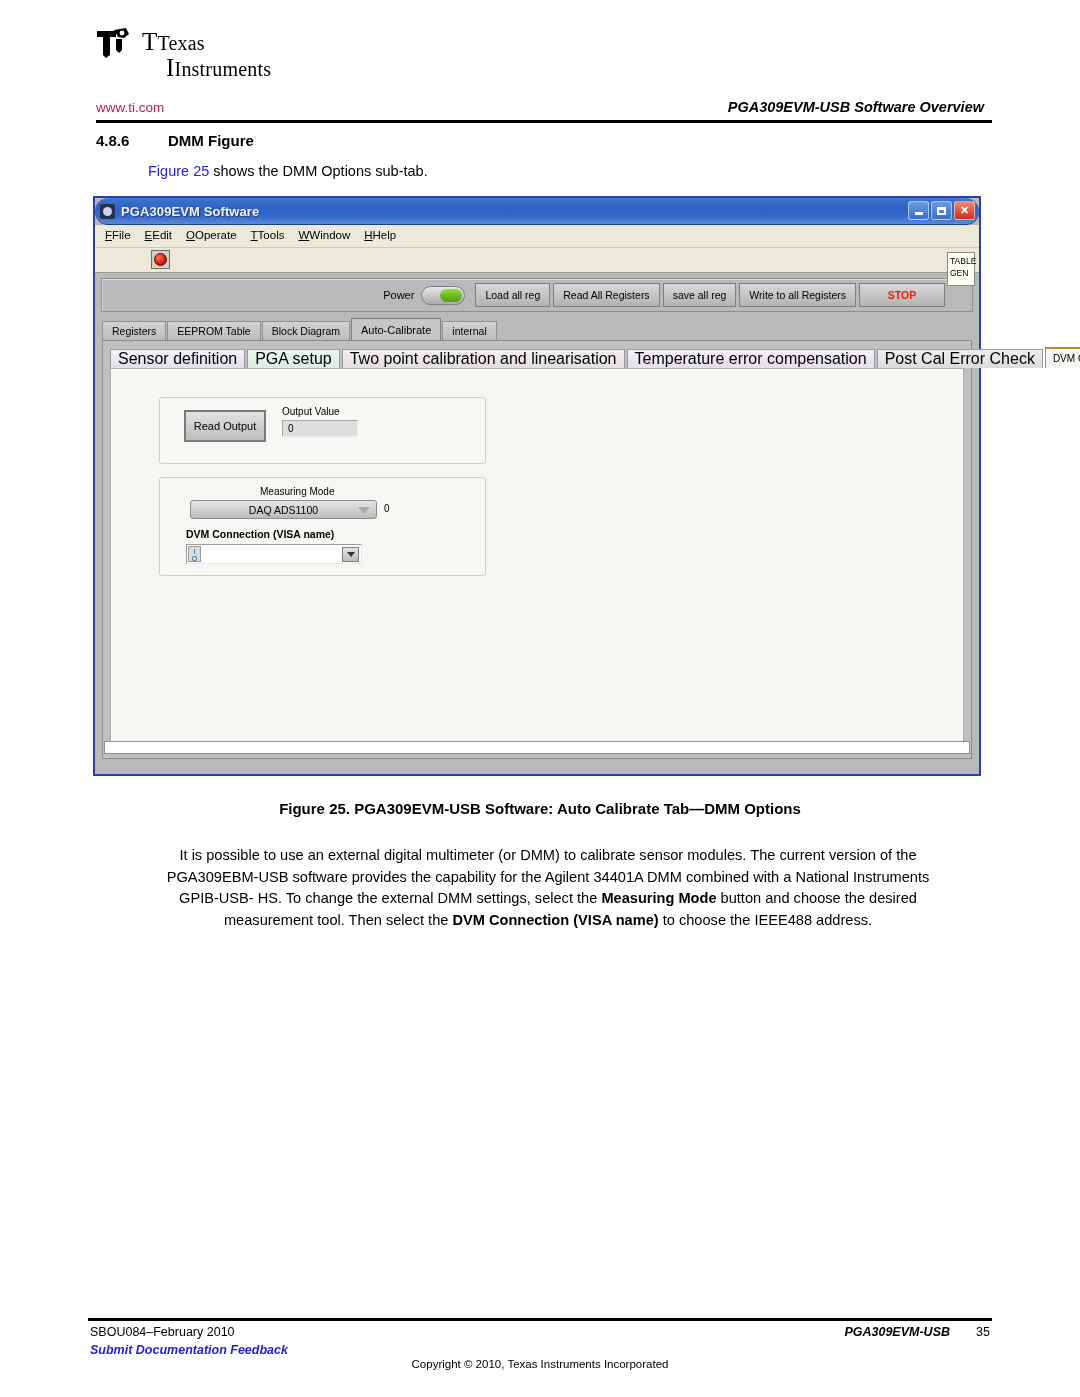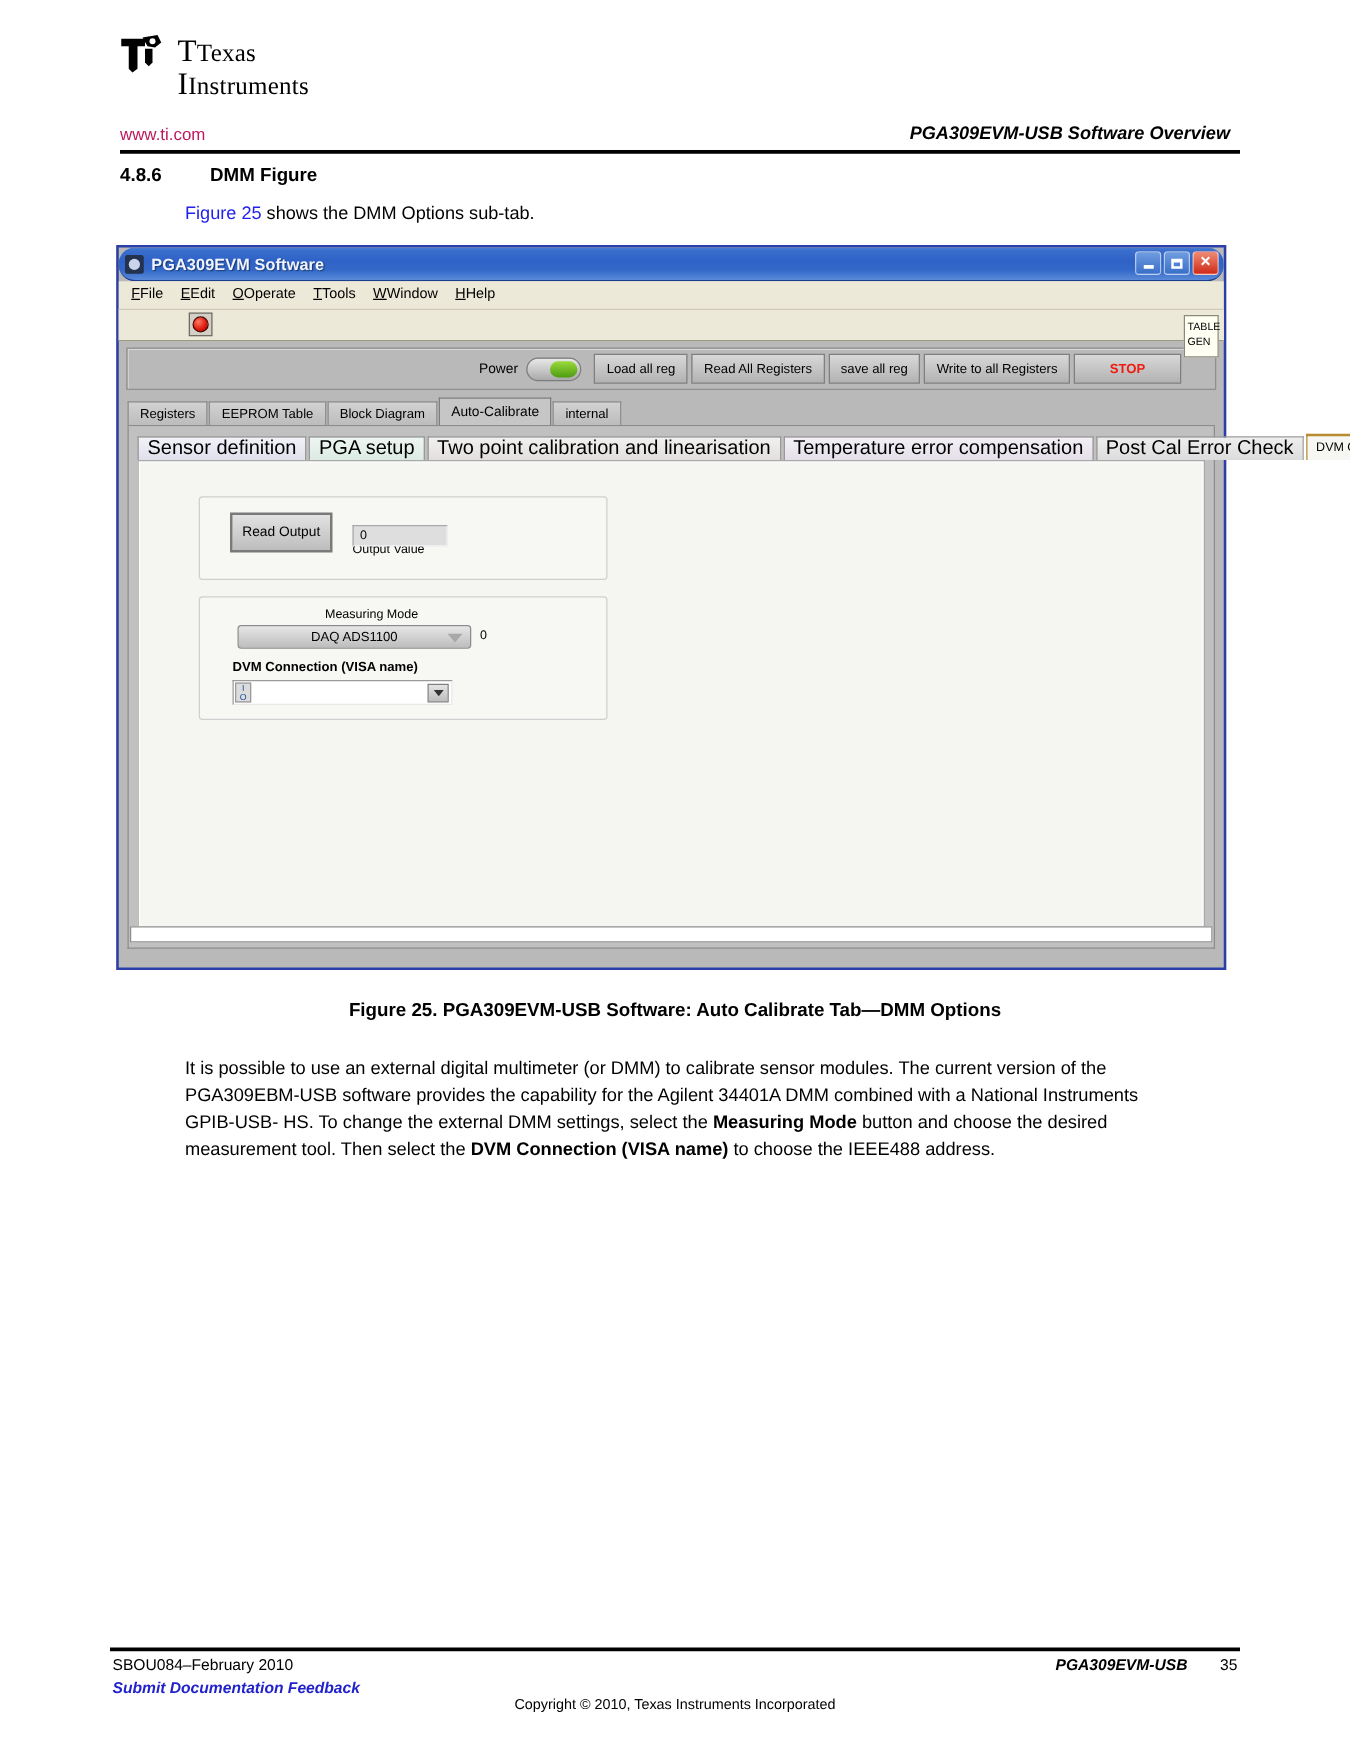--- a/index.html
+++ b/index.html
@@ -36,21 +36,21 @@
     padding-top: 1px;
   }
   .ti-logo-text .l1,
   .ti-logo-text .l2 {
     display: block;
     font-weight: 400;
     letter-spacing: 0.2px;
     color: #000;
   }
   .ti-logo-text .l1 { font-size: 20px; }
-  .ti-logo-text .l2 { font-size: 20px; }
+  .ti-logo-text .l2 { font-size: 20px; margin-left: 24px; }
   .ti-logo-text .cap { font-size: 25px; }
 
   .hdr-left {
     position: absolute;
     left: 96px;
     top: 100px;
     font-size: 13.5px;
     color: #be185d;
   }
   .hdr-right {
@@ -364,21 +364,20 @@
     box-sizing: border-box;
     font-size: 11px;
     display: flex; align-items: center; justify-content: center;
     color: #000;
   }
   .ov-label {
     position: absolute;
     left: 122px; top: 8px;
     font-size: 10px;
     color: #000;
-    margin-top: 28px;
   }
   .ov-field {
     position: absolute;
     left: 122px; top: 22px;
     width: 76px; height: 17px;
     background: #dedede;
     border-top: 1px solid #aaaaaa;
     border-left: 1px solid #aaaaaa;
     border-right: 1px solid #efefef;
     border-bottom: 1px solid #efefef;
@@ -486,21 +485,21 @@
     font-size: 15px;
     font-weight: bold;
   }
   .body-copy {
     position: absolute;
     left: 148px;
     top: 845px;
     width: 800px;
     font-size: 14.6px;
     line-height: 21.5px;
-    text-align: left;
+    text-align: center;
   }
 
   
   .foot-rule {
     position: absolute;
     left: 88px; right: 88px;
     top: 1318px;
     height: 3px;
     background: #000;
   }

